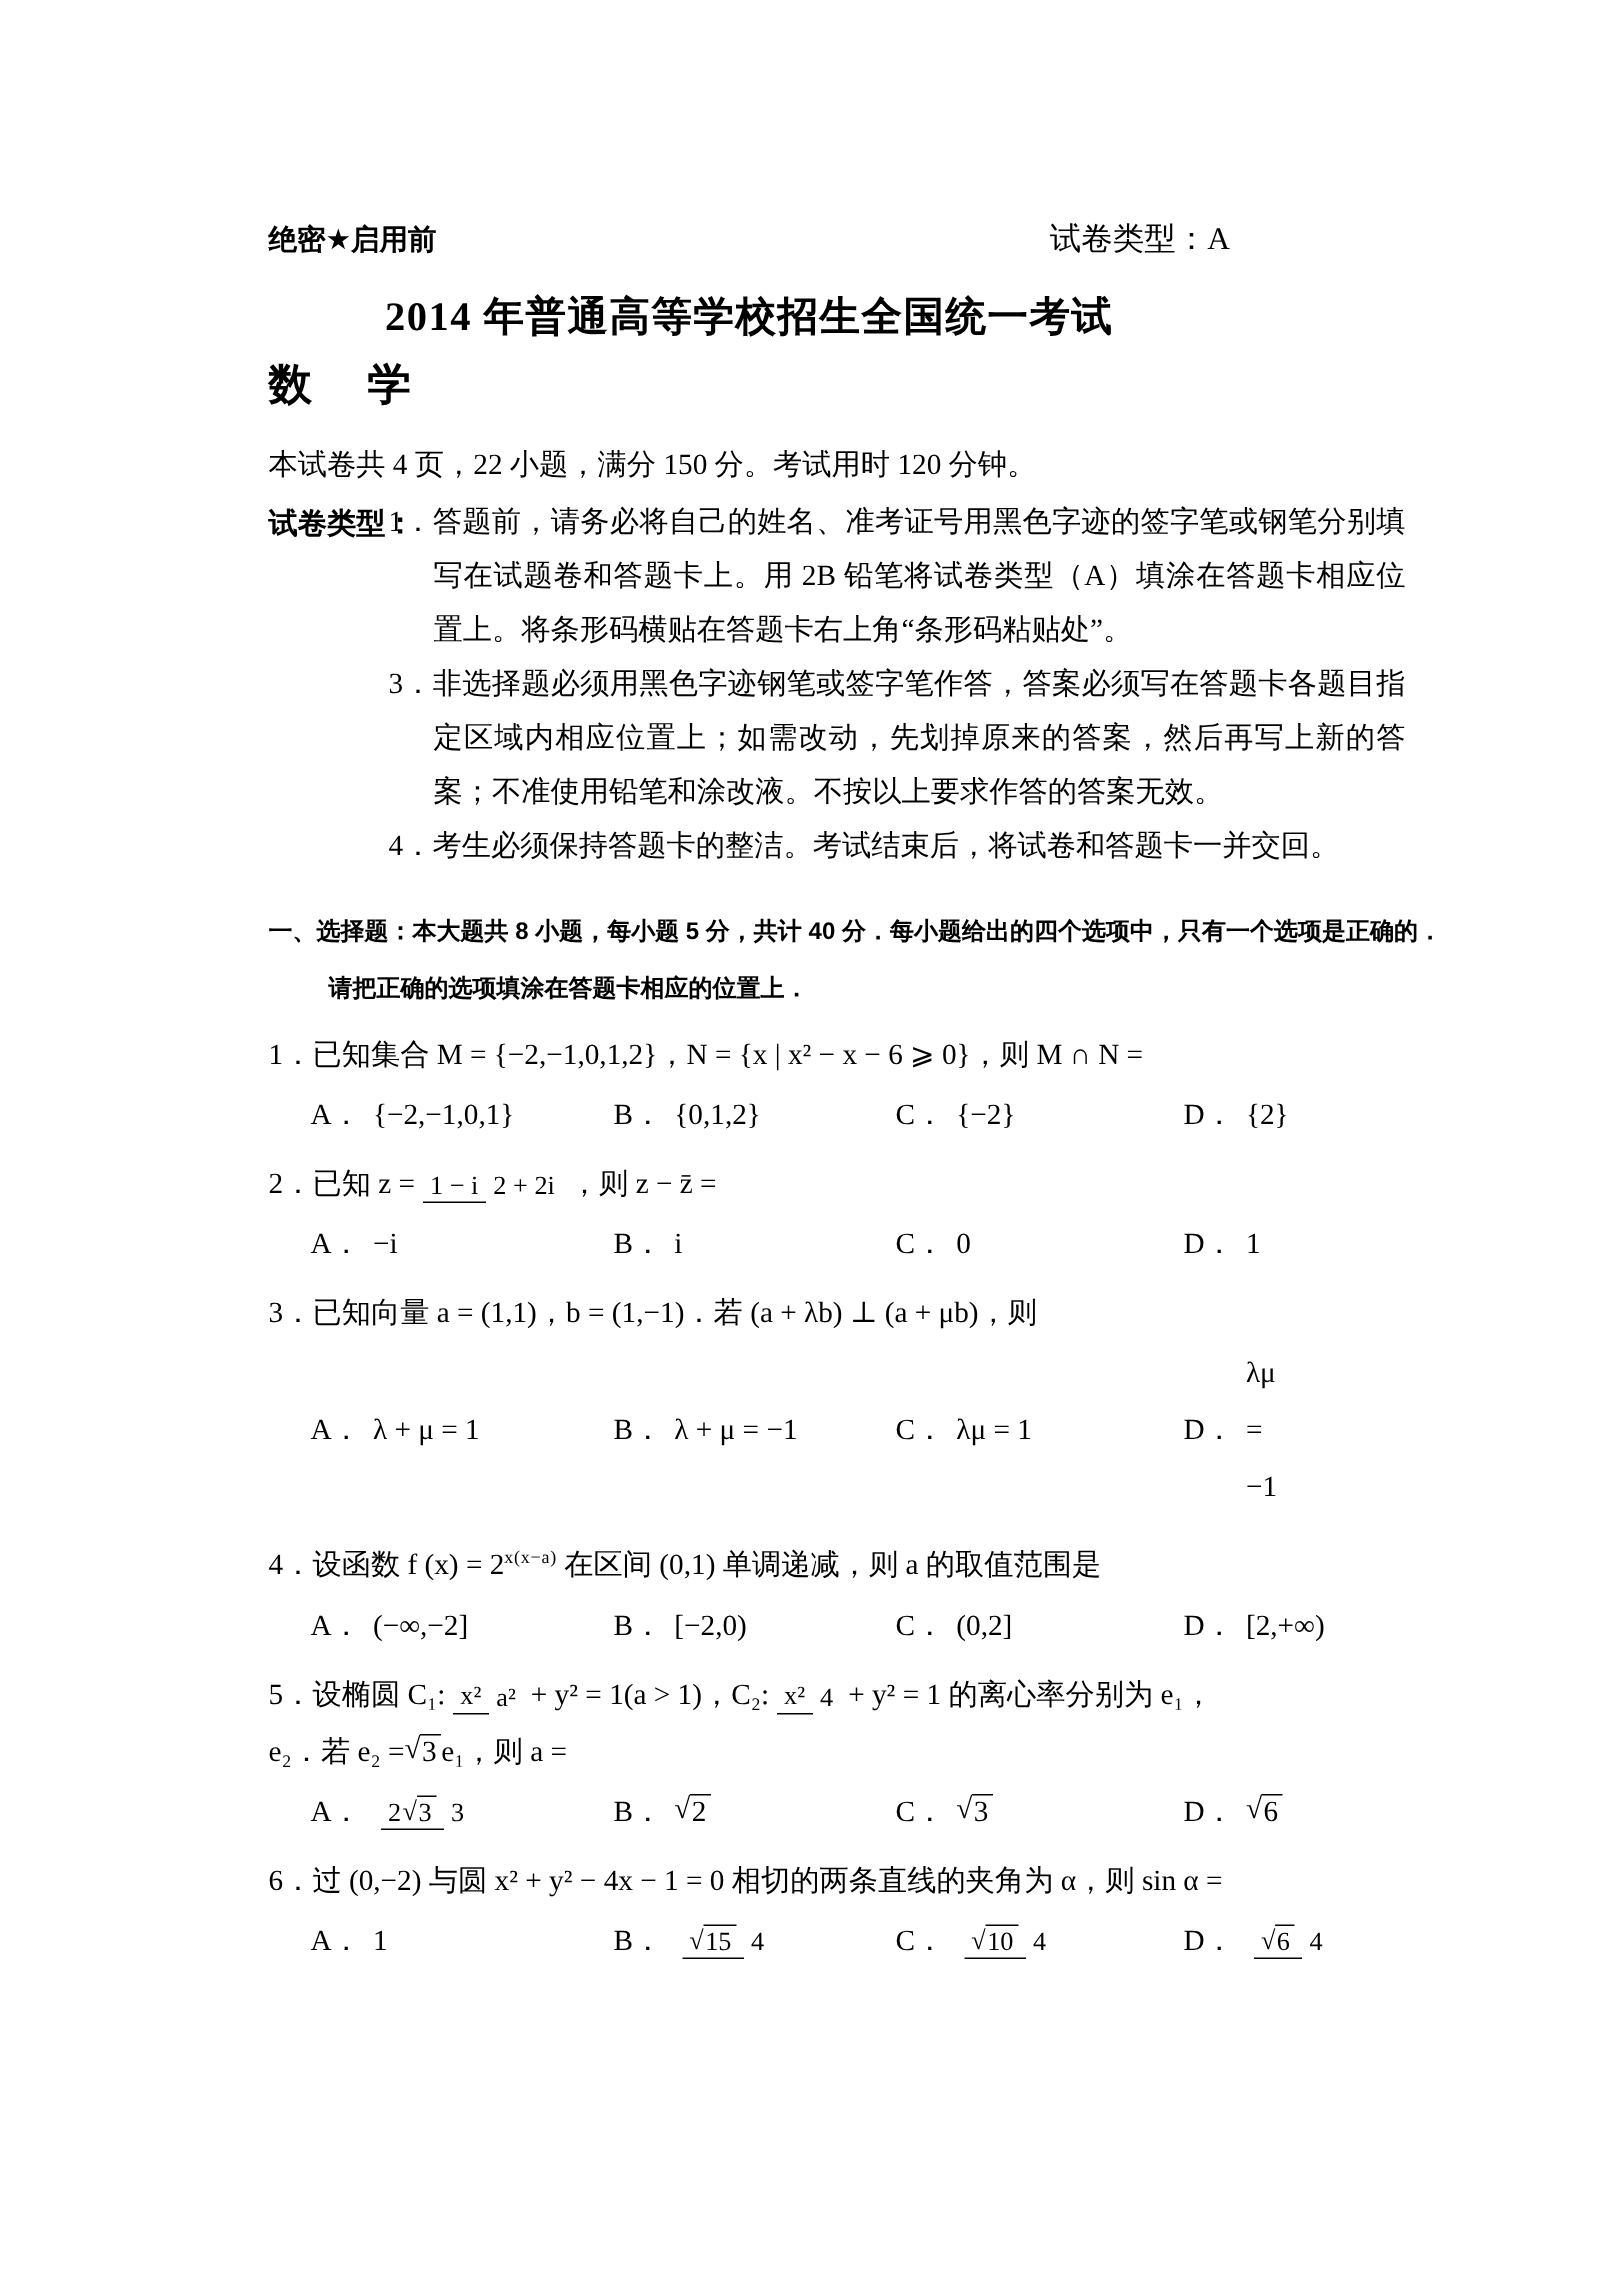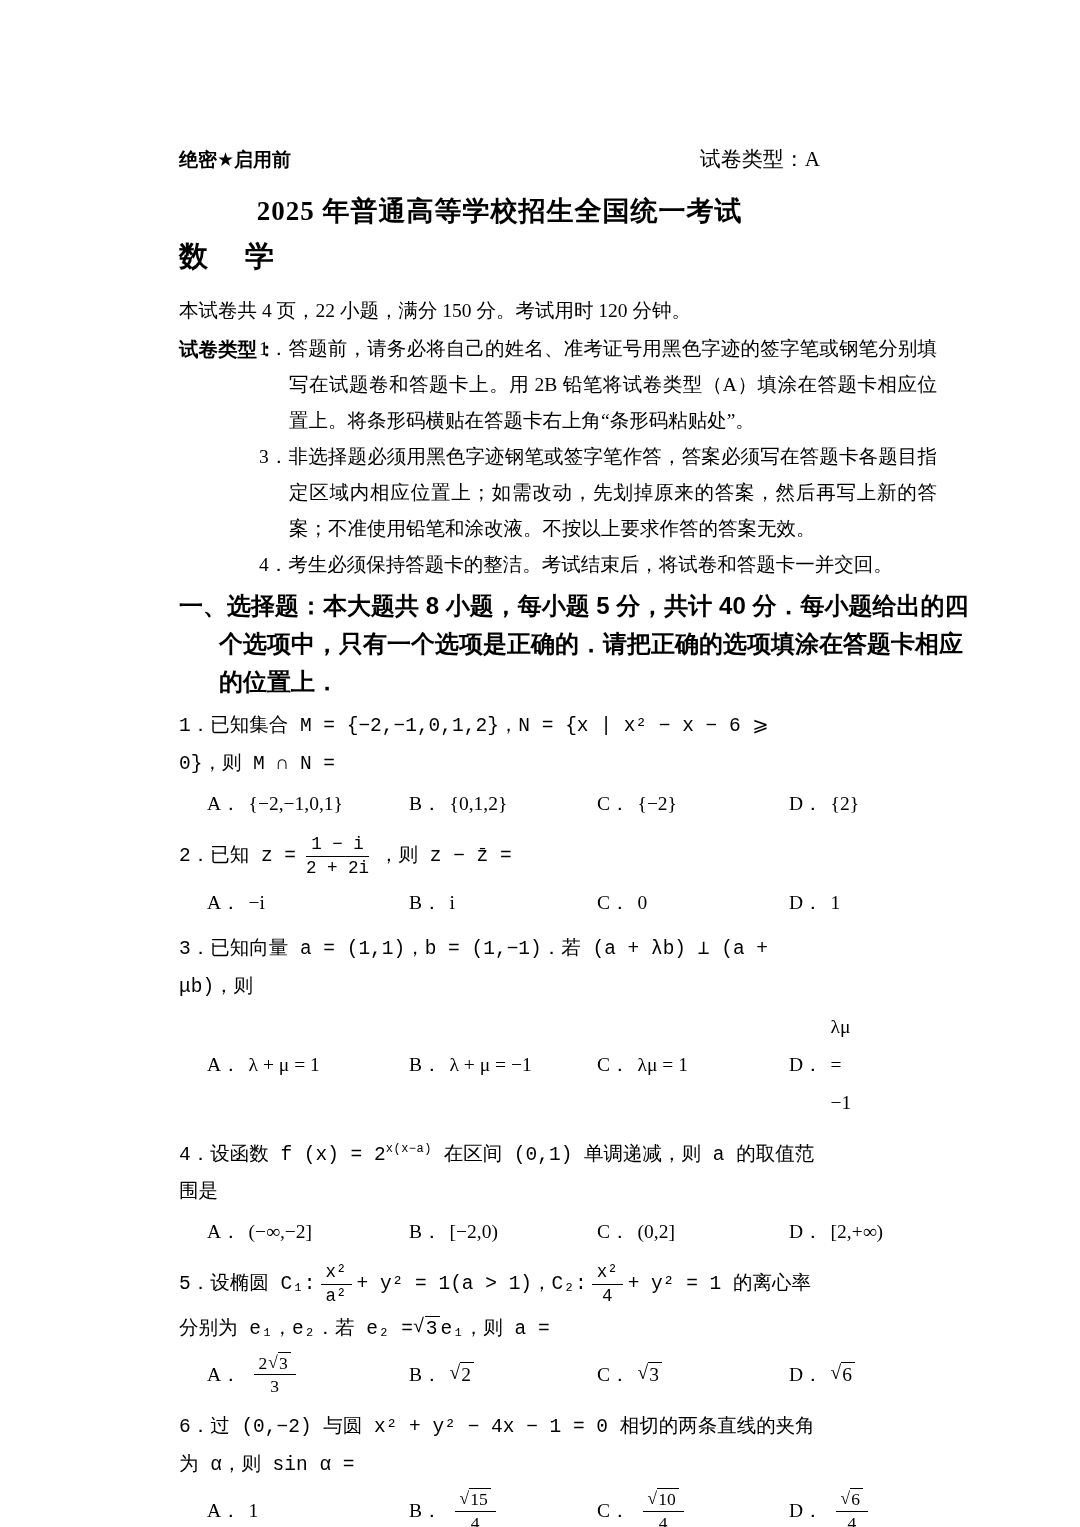--- a/index.html
+++ b/index.html
@@ -26,35 +26,35 @@
   .intro { font-size: 19.5px; line-height: 36px; margin: 0; }
 
   .notes { position: relative; font-size: 19.5px; line-height: 36px; margin-top: 2px; }
   .notes-label { position: absolute; left: 0; top: 0; font-weight: bold; font-family: "Liberation Sans", "DejaVu Sans", sans-serif; }
   .note-items { margin-left: 80px; width: 678px; }
   .note-item { margin: 0; padding-left: 30px; text-indent: -30px; text-align: justify; }
 
   .section-heading {
     font-weight: bold;
     font-family: "Liberation Sans", "DejaVu Sans", sans-serif;
-    font-size: 24px; line-height: 38px;
-    margin: 4px 0 6px;
+    font-size: 16px; line-height: 38px;
+    margin: 20px 0 6px;
     padding-left: 40px; text-indent: -40px;
     width: 790px;
   }
 
   .question { margin: 0; }
-  .stem { font-size: 19.5px; line-height: 38px; margin: 6px 0 2px; font-family: Liberation Mono, monospace; }
+  .stem { font-size: 19.5px; line-height: 38px; margin: 6px 0 2px; }
   .opt-row { display: flex; align-items: center; padding-left: 28px; font-size: 19.5px; line-height: 38px; margin: 2px 0 8px; }
   .opt { display: flex; align-items: center; gap: 8px; flex: 0 0 202px; }
   .opt:nth-child(2) { flex: 0 0 188px; }
   .opt:nth-child(3) { flex: 0 0 192px; }
   .opt:nth-child(4) { flex: 1 1 auto; }
 
-  .frac { display: inline-flex; flex-direction: column; align-items: center; vertical-align: middle; margin: 2px 5px; font-size: 17.5px; line-height: 1.3; }
+  .frac { display: inline-flex; align-items: center; vertical-align: middle; margin: 2px 5px; font-size: 17.5px; line-height: 1.3; }
   .frac .num { display: flex; align-items: flex-end; justify-content: center; gap: 1px; padding: 0 5px; border-bottom: 1.5px solid #000; }
   .frac .den { padding: 0 5px; text-align: right; }
 
   sup.expo { font-size: 12px; vertical-align: super; letter-spacing: 0.5px; }
 
   .sqrt { display: inline-flex; align-items: flex-start; white-space: nowrap; vertical-align: middle; }
   .sqrt .rad { line-height: 1.15; }
   .sqrt .radicand { border-top: 1.5px solid #000; padding: 0 3px 0 1px; line-height: 1.25; }
 
   .footer { position: absolute; left: 0; right: 0; bottom: 115px; text-align: center; font-size: 17.5px; }
@@ -62,21 +62,21 @@
 </head>
 <body>
 
 <div class="page">
 
   <div class="hdr">
     <span class="hdr-left">绝密★启用前</span>
     <span class="hdr-right">试卷类型：A</span>
   </div>
 
-  <div class="title">2025 年普通高等学校招生全国统一考试</div>
+  <div class="title">2014 年普通高等学校招生全国统一考试</div>
   <div class="subject">数　学</div>
 
   <p class="intro">本试卷共 4 页，22 小题，满分 150 分。考试用时 120 分钟。</p>
 
   <div class="notes">
     <span class="notes-label">试卷类型：</span>
     <div class="note-items">
       <p class="note-item"><span>1．</span><span>答题前，请务必将自己的姓名、准考证号用黑色字迹的签字笔或钢笔分别填写在试题卷和答题卡上。用 2B 铅笔将试卷类型（A）填涂在答题卡相应位置上。将条形码横贴在答题卡右上角“条形码粘贴处”。</span></p>
       <p class="note-item"><span>3．</span><span>非选择题必须用黑色字迹钢笔或签字笔作答，答案必须写在答题卡各题目指定区域内相应位置上；如需改动，先划掉原来的答案，然后再写上新的答案；不准使用铅笔和涂改液。不按以上要求作答的答案无效。</span></p>
       <p class="note-item"><span>4．</span><span>考生必须保持答题卡的整洁。考试结束后，将试卷和答题卡一并交回。</span></p>

